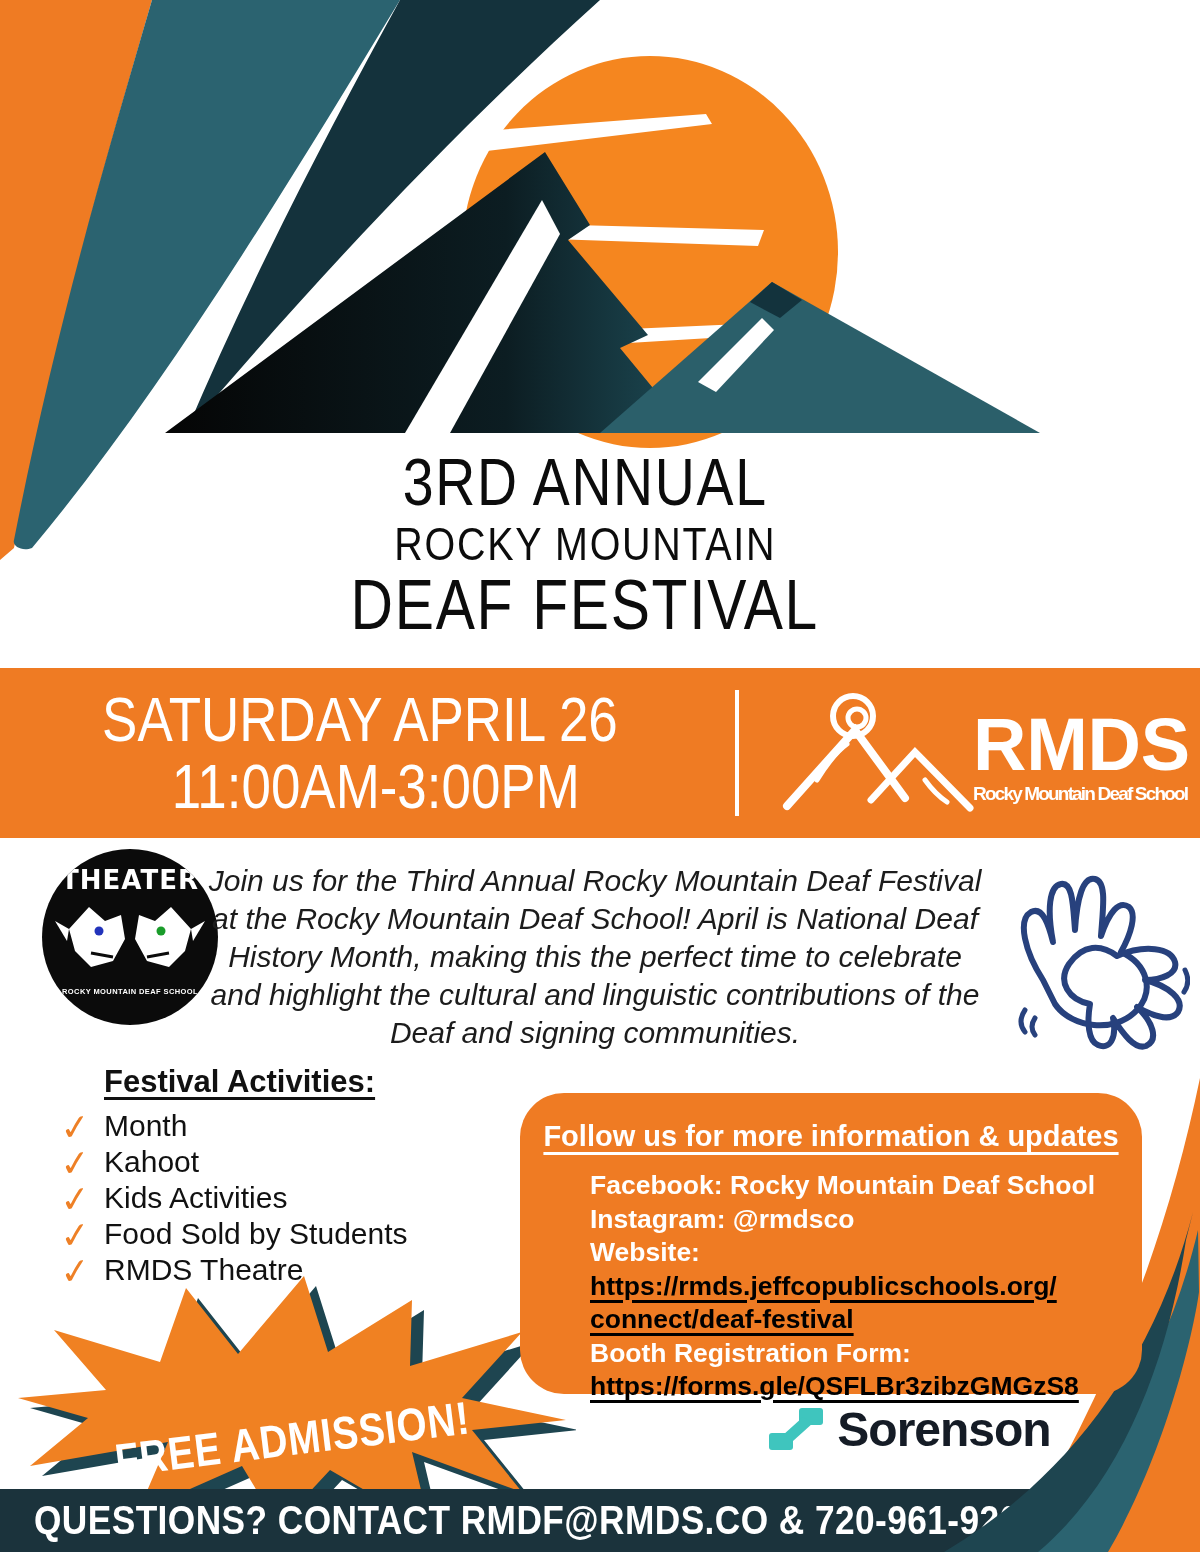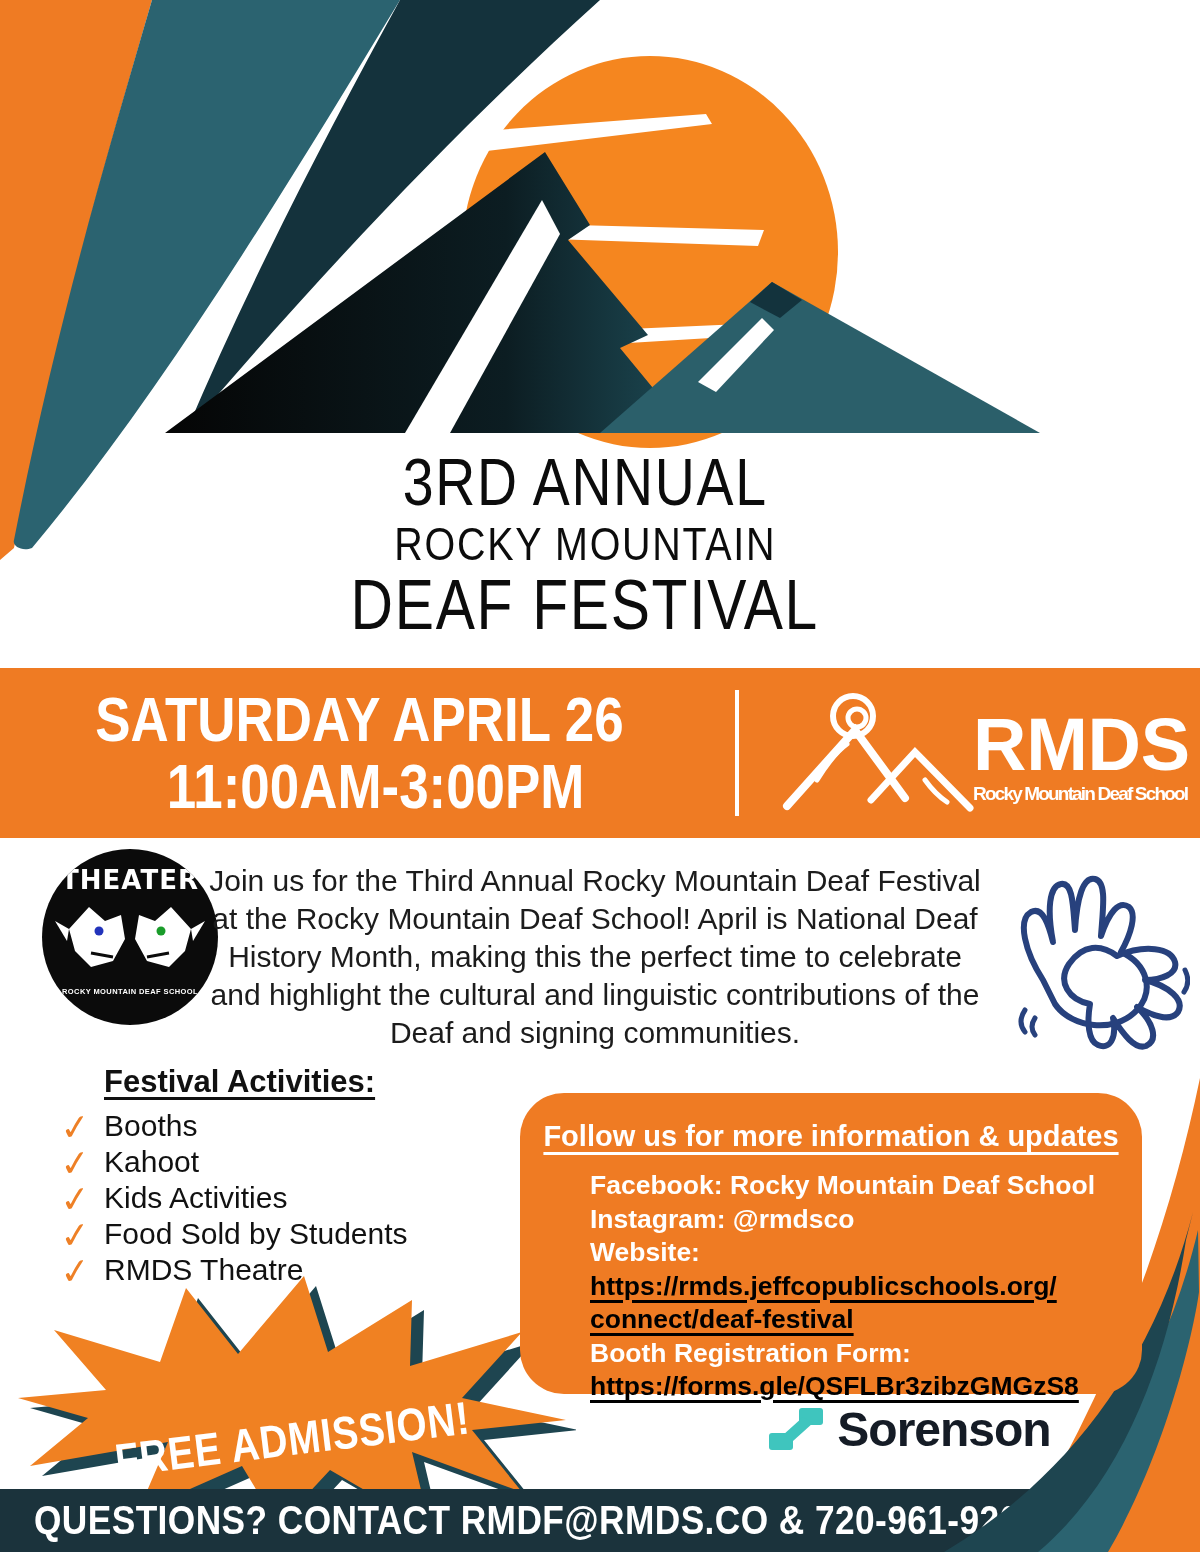--- a/index.html
+++ b/index.html
@@ -9,35 +9,35 @@
   .cond{display:inline-block;transform:scaleX(0.84);transform-origin:center;}
   .condL{display:inline-block;transform:scaleX(0.86);transform-origin:left center;}
 
   
   .title-block{left:0;top:444px;width:1170px;text-align:center;color:#0c0c0c;font-weight:normal;}
   .title-l2{font-size:47px;letter-spacing:2px;line-height:1.02;}
   .title-l3{font-size:70px;letter-spacing:2px;line-height:1.0;margin-top:2px;}
 
   
   .banner{left:0;top:668px;width:1200px;height:170px;background:#EF7B23;display:flex;align-items:center;}
-  .banner-text{width:720px;text-align:center;color:#fff;font-weight:bold;line-height:1.06;}
+  .banner-text{width:720px;text-align:center;color:#fff;font-weight:normal;line-height:1.06;}
   .banner-date{font-size:63px;}
   .banner-time{font-size:63px;margin-left:31px;}
   .banner-divider{position:absolute;left:735px;top:22px;width:4px;height:126px;background:#ffffff;}
   .banner-logo{position:absolute;left:765px;top:0;width:435px;height:170px;}
 
   
   .theater{left:42px;top:849px;width:176px;height:176px;border-radius:50%;background:#0b0b0b;
            color:#fff;text-align:center;overflow:hidden;}
   .theater-title{margin-top:16px;font-size:26px;font-weight:bold;letter-spacing:1px;
                  font-family:"DejaVu Sans", sans-serif;}
   .theater-sub{font-size:7.5px;font-weight:bold;letter-spacing:.4px;margin-top:2px;}
 
   
-  .intro{left:200px;top:862px;width:790px;text-align:center;font-size:30px;line-height:1.27;color:#1c1c1c;}
+  .intro{left:200px;top:862px;width:790px;text-align:center;font-size:30px;line-height:1.27;color:#1c1c1c;font-style:italic;}
 
   
   .activities{left:60px;top:1064px;color:#111;}
   .act-head{margin-left:44px;font-size:31px;font-weight:bold;text-decoration:underline;
             text-decoration-thickness:3px;text-underline-offset:5px;margin-bottom:8px;}
   .act-row{display:flex;align-items:center;height:36px;font-size:30px;}
   .act-check{color:#EE8026;font-weight:bold;font-size:36px;width:44px;
              font-family:"DejaVu Sans", sans-serif;transform:rotate(-6deg);}
 
   
@@ -143,21 +143,21 @@
       <path d="M20,158 q-8,12 0,22" stroke-width="5"></path>
       <path d="M30,166 q-6,9 0,17" stroke-width="5"></path>
       <path d="M180,118 q6,12 -1,22" stroke-width="5"></path>
     </g>
   </svg>
 
   <div class="abs activities">
     <div class="act-head">Festival Activities:</div>
     <div class="act-row">
       <span class="act-check">✓</span>
-      <span>Booths</span>
+      <span>Month</span>
     </div>
     <div class="act-row">
       <span class="act-check">✓</span>
       <span>Kahoot</span>
     </div>
     <div class="act-row">
       <span class="act-check">✓</span>
       <span>Kids Activities</span>
     </div>
     <div class="act-row">

